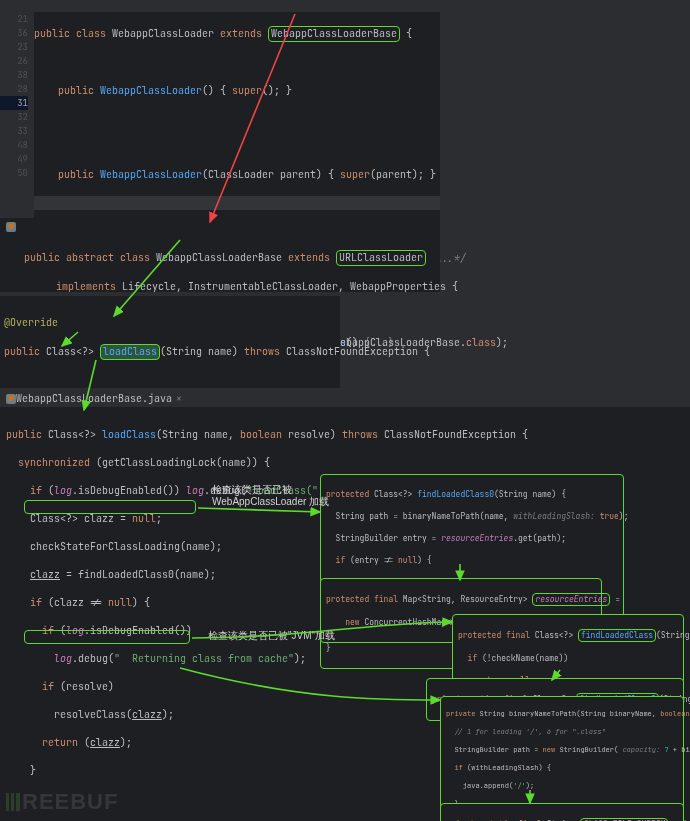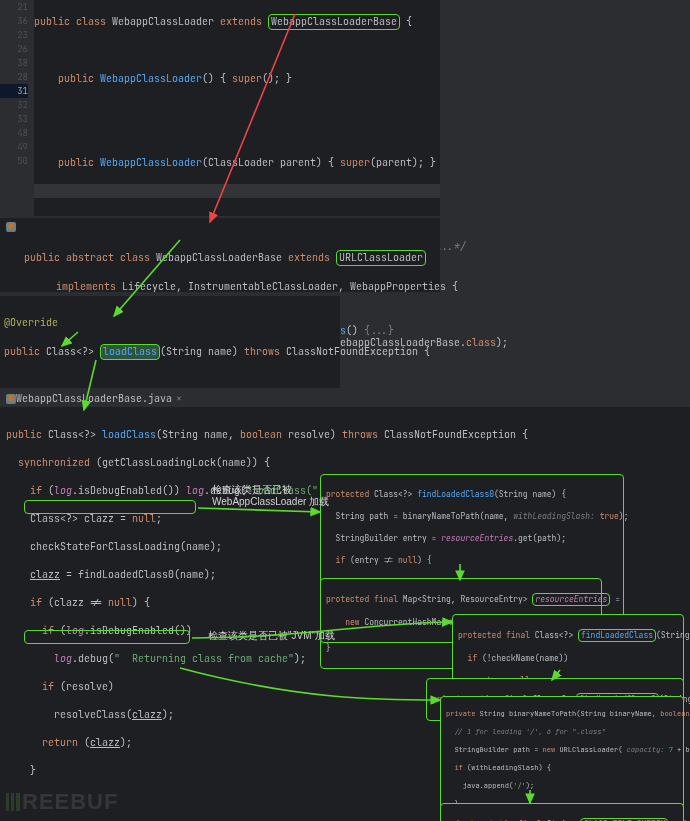--- a/index.html
+++ b/index.html
@@ -124,21 +124,21 @@
     white-space: pre;
     font-size: 8px;
     line-height: 11px;
     color: #bcbec4;
   }
   .expand { color: #7a7e85; }
 </style>
 </head>
 <body>
 
-<div class="pane" style="left:0; top:0; width:440px; height:216px;">
+<div class="pane" style="left:0; top:12px; width:440px; height:216px;">
   <div class="gutter">
     <span>21</span>
       <span>36</span>
       <span>23</span>
     <span>26</span>
       <span>38</span>
       <span>28</span>
     <span style="background:#0f172a;color:#a1a3ab">31</span>
     <span>32</span>
       <span>33</span>
@@ -246,21 +246,21 @@
 <div><span>}</span></div>
 </div>
 
 <div class="tinypane" style="left:426px; top:678px; width:258px;">
 <div><span class="kw">private native final</span><span> Class&lt;?&gt; </span><span class="hlbox"><span class="mth">findLoadedClass0</span></span><span>(String name);</span></div>
 </div>
 
 <div class="tinypane" style="left:440px; top:696px; width:244px; font-size:7px; line-height:9px;">
 <div><span class="kw">private</span><span> String binaryNameToPath(String binaryName, </span><span class="kw">boolean</span><span> withLeadingSlash) {</span></div>
 <div>  <span class="cmt">// 1 for leading '/', 6 for ".class"</span></div>
-<div>  <span>StringBuilder path = </span><span class="kw">new</span><span> URLClassLoader(</span><span class="cmt"> capacity:</span> <span class="num">7</span><span> + binaryName.length());</span></div>
+<div>  <span>StringBuilder path = </span><span class="kw">new</span><span> StringBuilder(</span><span class="cmt"> capacity:</span> <span class="num">7</span><span> + binaryName.length());</span></div>
 <div>  <span class="kw">if</span><span> (withLeadingSlash) {</span></div>
 <div>    <span>java.append(</span><span class="str">'/'</span><span>);</span></div>
 <div>  <span>}</span></div>
 <div style="color:#d4d4d4;font-size:9px">         <span>com.Heihu577 -&gt; com/Heihu577.class</span></div>
 
 
 
 
 </div>
 

